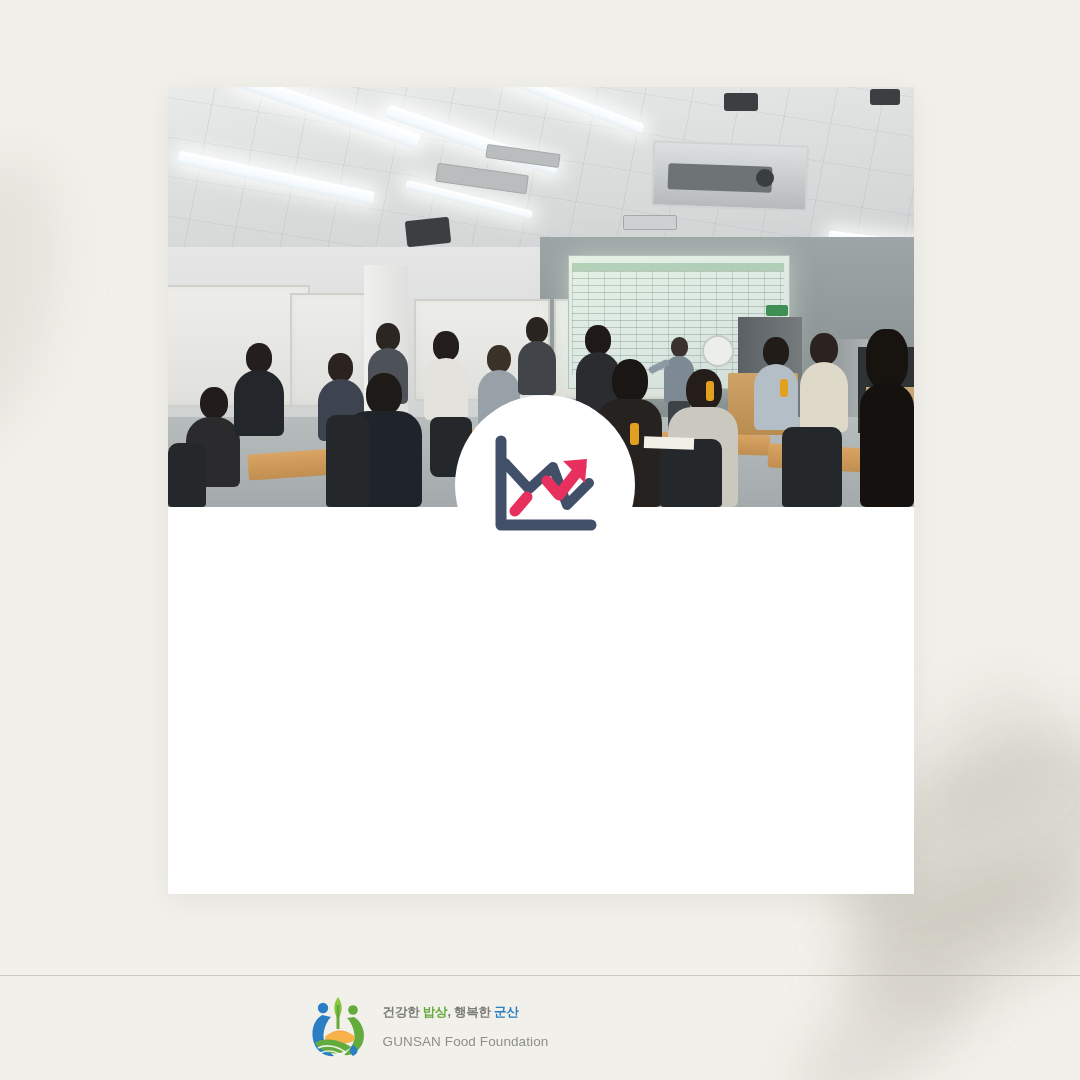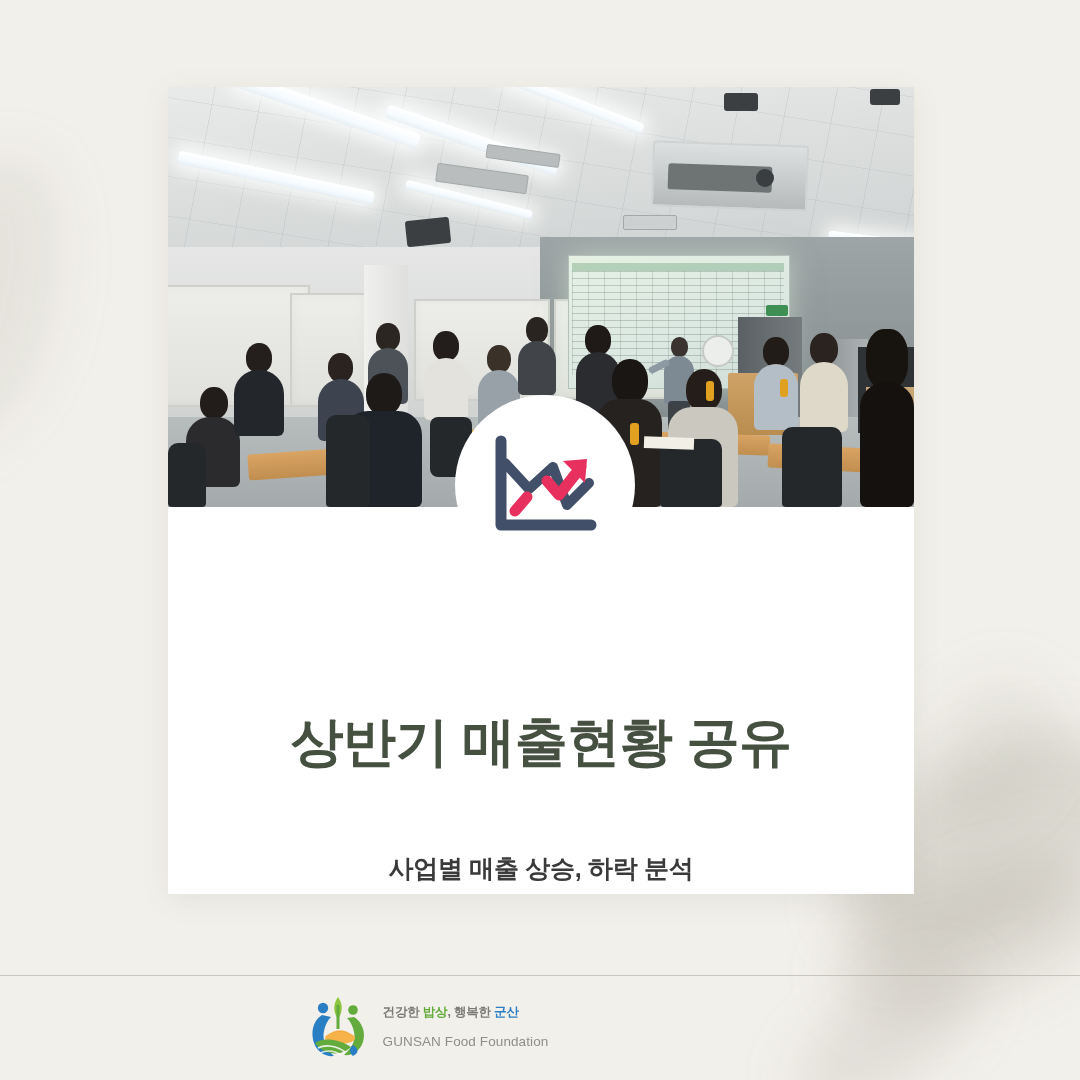--- a/index.html
+++ b/index.html
@@ -489,24 +489,20 @@
     </div>
 
     <div class="ph-layer" style="left:304px; top:342px; width:9px; height:22px; background:#e2a021; border-radius:3px;"></div>
     <div class="ph-layer" style="left:462px; top:336px; width:9px; height:22px; background:#e2a021; border-radius:3px;"></div>
     <div class="ph-layer" style="left:538px; top:294px; width:8px; height:20px; background:#e2a021; border-radius:3px;"></div>
     <div class="ph-layer" style="left:612px; top:292px; width:8px; height:18px; background:#e2a021; border-radius:3px;"></div>
     <div class="ph-layer" style="left:330px; top:356px; width:44px; height:12px; background:#f2efe7; transform:rotate(-4deg);"></div>
     <div class="ph-layer" style="left:476px; top:350px; width:50px; height:12px; background:#f2efe7; transform:rotate(2deg);"></div>
   </div>
 
-  <div id="card-body">
-    <h1 id="title">상반기 매출현황 공유</h1>
-    <p id="subtitle">사업별 매출 상승, 하락 분석</p>
-  </div>
 
   <div id="icon-badge">
     <svg width="108" height="104" viewBox="0 0 108 104">
 
       <path d="M10 8 L10 92 L100 92" fill="none" stroke="#424f68" stroke-width="11" stroke-linecap="round" stroke-linejoin="round"></path>
 
       <path d="M14 30 L38 56 L62 34 L76 72 L98 50" fill="none" stroke="#424f68" stroke-width="10" stroke-linecap="round" stroke-linejoin="round"></path>
 
       <path d="M24 78 L36 64" fill="none" stroke="#e8305e" stroke-width="11" stroke-linecap="round"></path>
       <path d="M56 48 L68 62 L90 34" fill="none" stroke="#e8305e" stroke-width="11" stroke-linecap="round" stroke-linejoin="round"></path>

